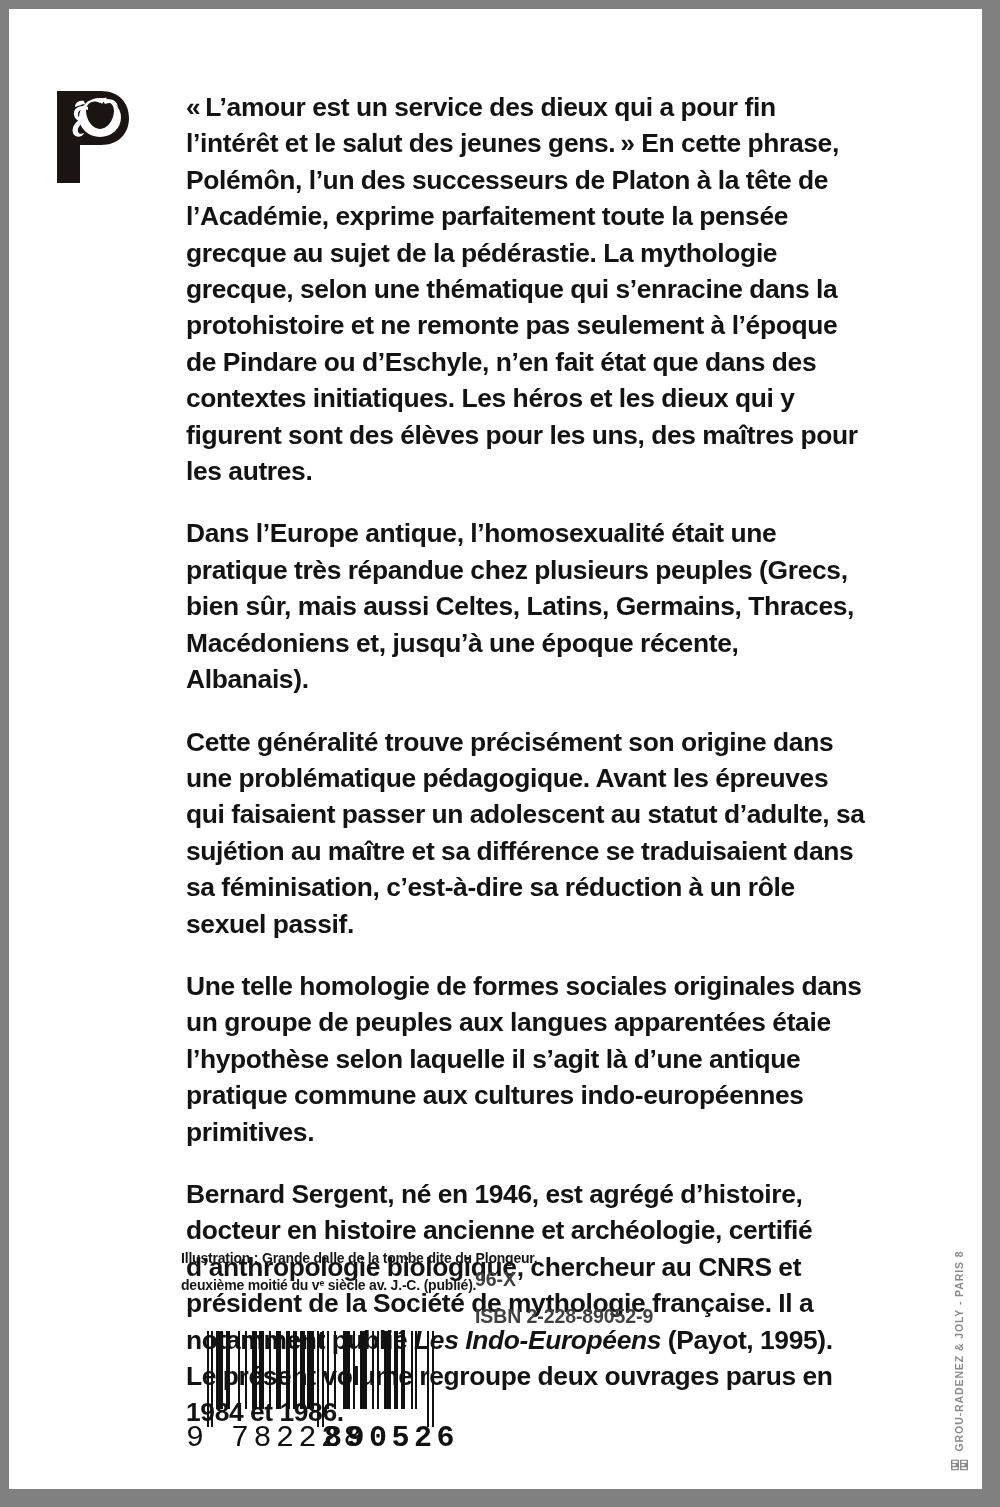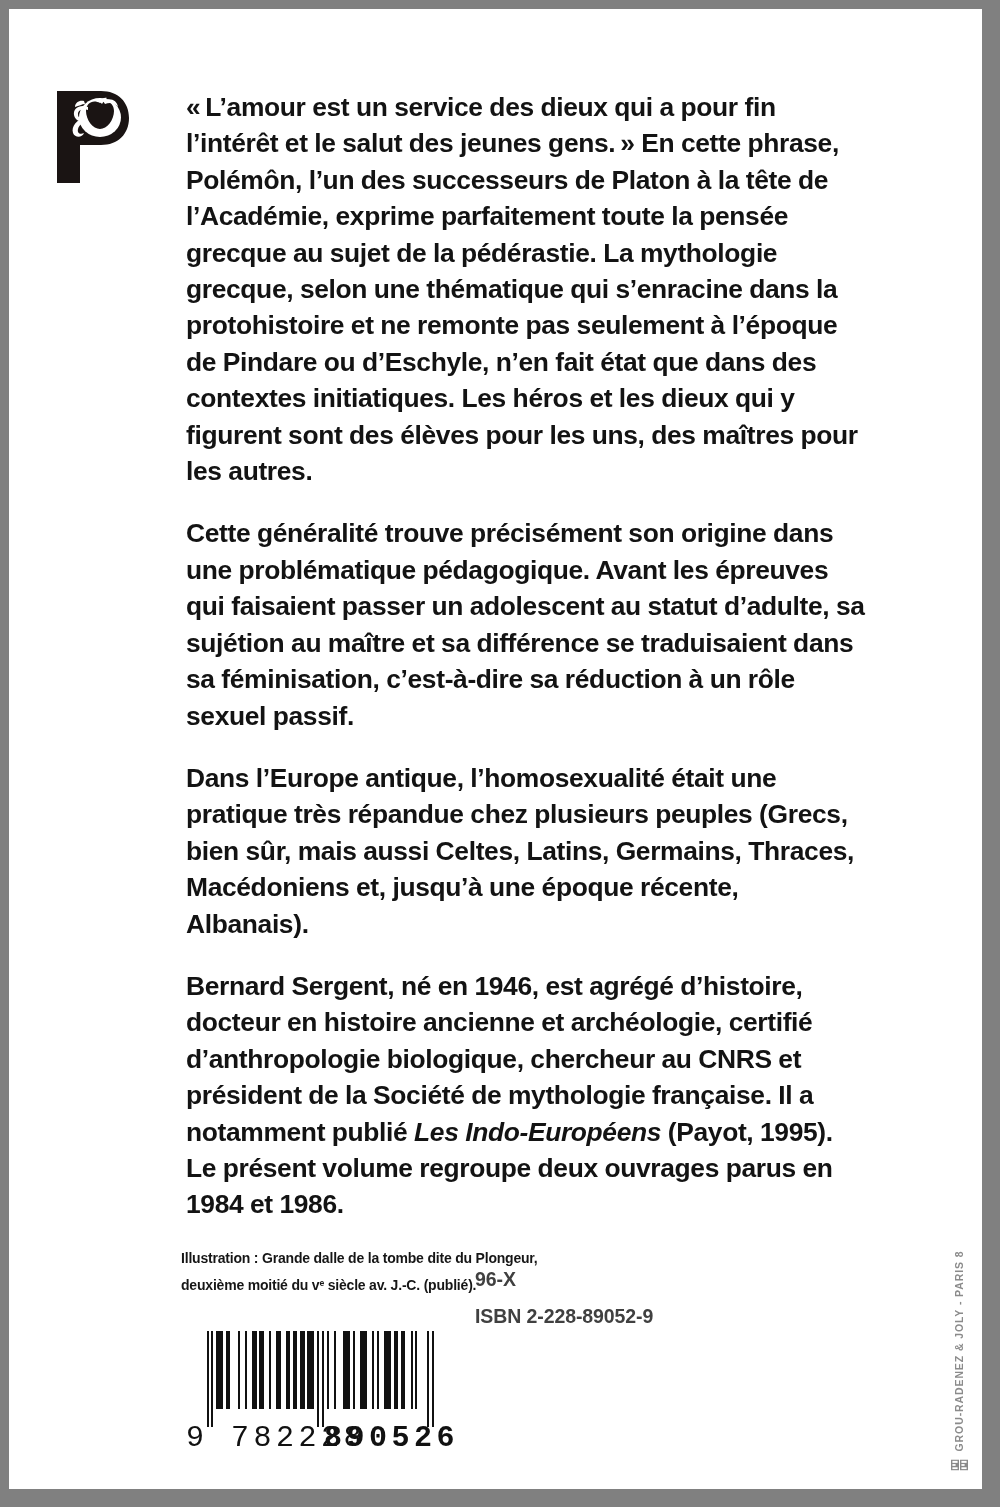--- a/index.html
+++ b/index.html
@@ -167,22 +167,23 @@
       <path d="M30 26 C22 29 16 35 18 42 C20 47 27 47 29 42 C25 44 22 42 23 38 C24 34 28 31 32 30 Z" fill="#ffffff"></path>
 
       <path d="M29 10 C24 9 20 12 20 16 C24 15 27 13 30 13 Z" fill="#ffffff"></path>
 
       <path d="M48 10 C55 6 62 9 63 16 C60 12 55 11 50 13 Z" fill="#ffffff"></path>
     </svg>
   </div>
 
   <div id="blurb">
     <p class="para"><span>« L’amour est un service des dieux qui a pour fin l’intérêt et le salut des jeunes gens. » En cette phrase, Polémôn, l’un des successeurs de Platon à la tête de l’Académie, exprime parfaitement toute la pensée grecque au sujet de la pédérastie. La mythologie grecque, selon une thématique qui s’enracine dans la protohistoire et ne remonte pas seulement à l’époque de Pindare ou d’Eschyle, n’en fait état que dans des contextes initiatiques. Les héros et les dieux qui y figurent sont des élèves pour les uns, des maîtres pour les autres.</span></p>
+    <p class="para"><span>Dans l’Europe antique, l’homosexualité était une pratique très répandue chez plusieurs peuples (Grecs, bien sûr, mais aussi Celtes, Latins, Germains, Thraces, Macédoniens et, jusqu’à une époque récente, Albanais).</span></p>
     <p class="para"><span>Cette généralité trouve précisément son origine dans une problématique pédagogique. Avant les épreuves qui faisaient passer un adolescent au statut d’adulte, sa sujétion au maître et sa différence se traduisaient dans sa féminisation, c’est-à-dire sa réduction à un rôle sexuel passif.</span></p>
-    <p class="para"><span>Dans l’Europe antique, l’homosexualité était une pratique très répandue chez plusieurs peuples (Grecs, bien sûr, mais aussi Celtes, Latins, Germains, Thraces, Macédoniens et, jusqu’à une époque récente, Albanais).</span></p>
+    <p class="para"><span>Une telle homologie de formes sociales originales dans un groupe de peuples aux langues apparentées étaie l’hypothèse selon laquelle il s’agit là d’une antique pratique commune aux cultures indo-européennes primitives.</span></p>
     <p class="para"><span>Bernard Sergent, né en 1946, est agrégé d’histoire, docteur en histoire ancienne et archéologie, certifié d’anthropologie biologique, chercheur au CNRS et président de la Société de mythologie française. Il a notamment publié </span><span class="ital">Les Indo-Européens</span><span> (Payot, 1995). Le présent volume regroupe deux ouvrages parus en 1984 et 1986.</span></p>
   </div>
 
   <div id="credit">
     <span>Illustration : Grande dalle de la tombe dite du Plongeur,</span><br>
     <span>deuxième moitié du v</span><sup>e</sup><span> siècle av. J.-C. (publié).</span>
   </div>
 
   <div id="barcode-block">
     <div id="barcode-bars">

